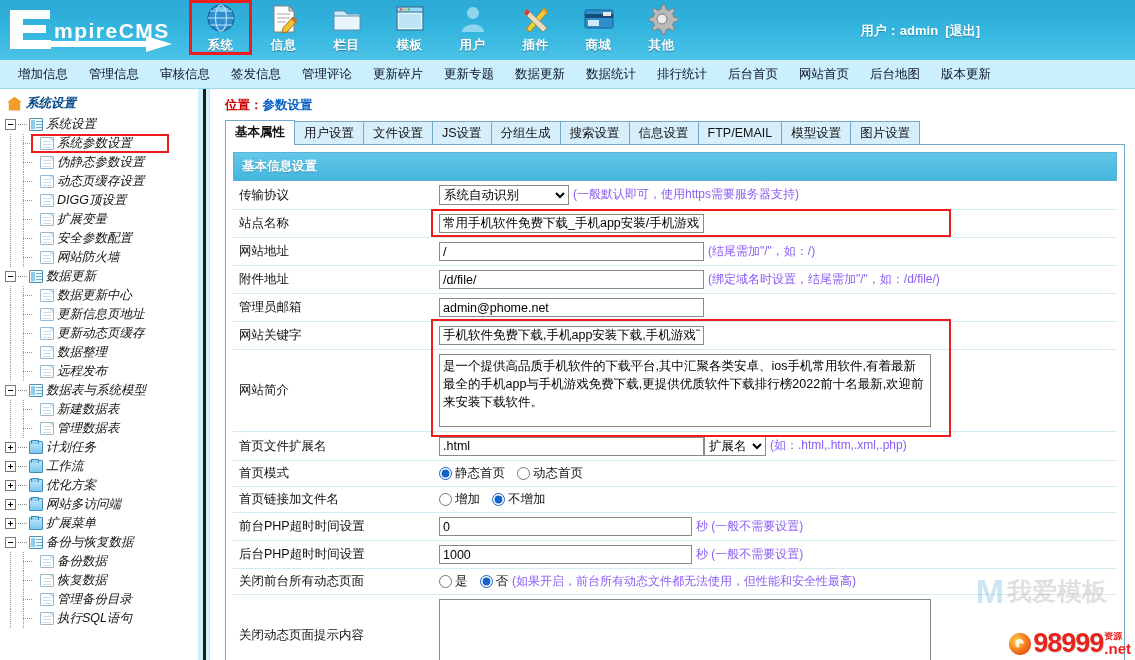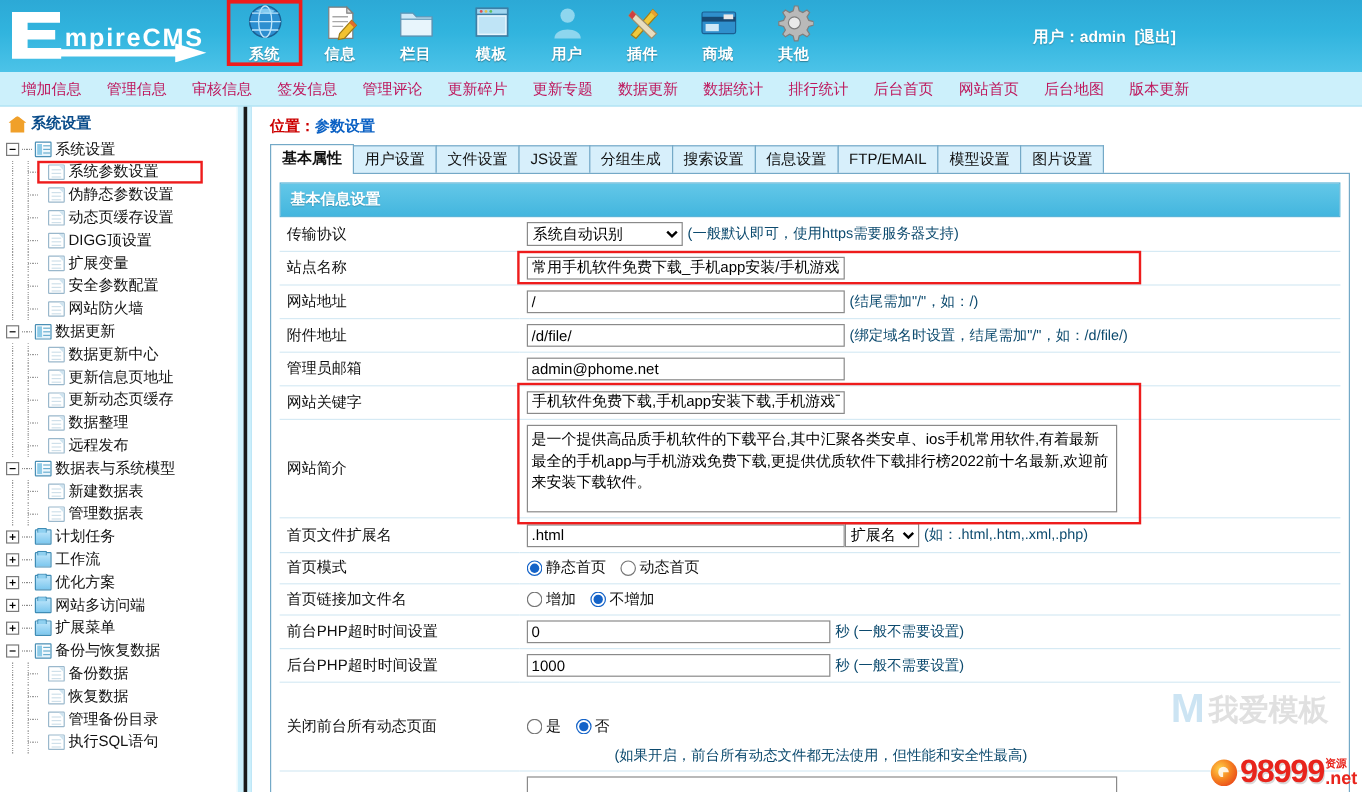--- a/index.html
+++ b/index.html
@@ -64,39 +64,40 @@
   .menubar {
     height: 29px;
     background: #ccf0fb;
     border-bottom: 1px solid #9bd9ef;
     display: flex;
     align-items: center;
     padding-left: 18px;
     gap: 21px;
   }
   .menubar .mi {
-    color: #be185d; font-size: 12.5px;
+    color: #0f172a; font-size: 12.5px;
     cursor: pointer; white-space: nowrap;
   }
 
   
   .main {
     display: flex;
     height: 571px;
     background: #ffffff;
   }
 
   
   .sidebar {
     width: 197px;
     flex: 0 0 197px;
     background: #fff;
     padding: 6px 0 0 5px;
     overflow: hidden;
     position: relative;
+    font-style: italic;
   }
   .side-title {
     display: flex; align-items: center;
     gap: 4px;
     font-size: 12.5px; font-weight: bold;
     color: #0a4c8a;
     margin-bottom: 3px;
     padding-left: 2px;
   }
   .tree { font-size: 12.5px; color: #111; }
@@ -250,21 +251,21 @@
     font-size: 12.5px;
   }
   table.form td {
     border-bottom: 1px solid #d6eaf4;
     padding: 4px 6px;
     vertical-align: middle;
     color: #111;
   }
   td.lab { width: 200px; padding-left: 6px; }
   td.val { position: relative; }
-  .hint { color: #0c4a6e; font-size: 12px; margin-left: 4px; margin-top: 48px; }
+  .hint { color: #8b5cf6; font-size: 12px; margin-left: 4px; }
 
   input.txt {
     border: 1px solid #8a8a8a;
     height: 19px;
     font-size: 12.5px;
     font-family: "Liberation Sans", sans-serif;
     padding: 0 3px;
     background: #fff;
     color: #000;
     vertical-align: middle;

